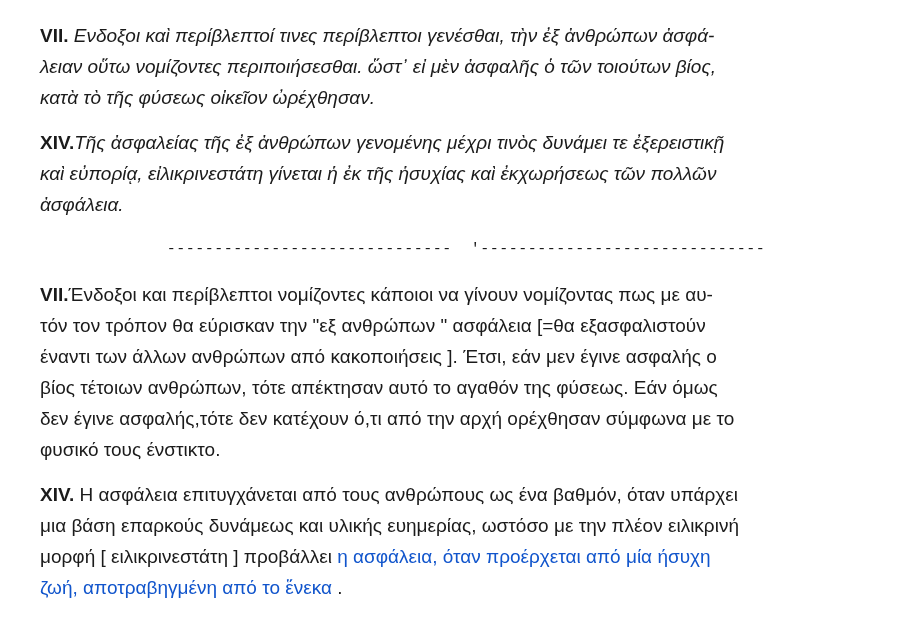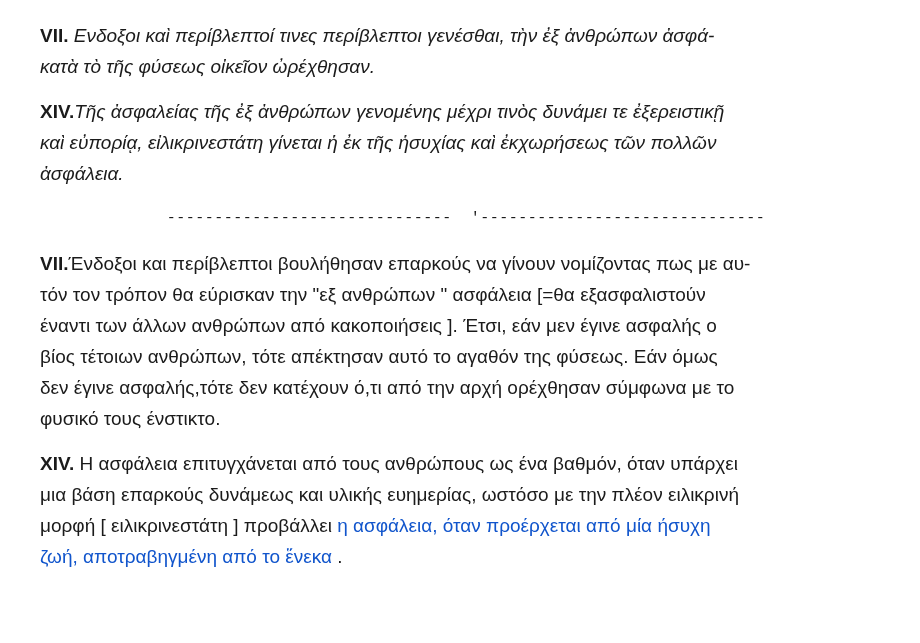--- a/index.html
+++ b/index.html
@@ -38,32 +38,33 @@
     font-size: 15px;
   }
 </style>
 </head>
 <body>
 
 <div class="page">
   <div id="paragraphs-root">
       <div class="paragraph">
         <div class="line"><span class="seg-bold">VII.</span><span class="seg-italic"> Ενδοξοι καὶ περίβλεπτοί τινες περίβλεπτοι γενέσθαι, τὴν ἐξ ἀνθρώπων ἀσφά-</span></div>
+        <div class="line"><span class="seg-italic">λειαν οὕτω νομίζοντες περιποιήσεσθαι. ὥστ᾽ εἰ μὲν ἀσφαλῆς ὁ τῶν τοιούτων βίος,</span></div>
         <div class="line"><span class="seg-italic">κατὰ τὸ τῆς φύσεως οἰκεῖον ὠρέχθησαν.</span></div>
       </div>
       <div class="paragraph">
         <div class="line"><span class="seg-bold">XIV.</span><span class="seg-italic">Τῆς ἀσφαλείας τῆς ἐξ ἀνθρώπων γενομένης μέχρι τινὸς δυνάμει τε ἐξερειστικῇ</span></div>
         <div class="line"><span class="seg-italic">καὶ εὐπορίᾳ, εἰλικρινεστάτη γίνεται ἡ ἐκ τῆς ἡσυχίας καὶ ἐκχωρήσεως τῶν πολλῶν</span></div>
         <div class="line"><span class="seg-italic">ἀσφάλεια.</span></div>
       </div>
       <div class="paragraph align-center separator">
         <div class="line"><span>------------------------------  '------------------------------</span></div>
       </div>
       <div class="paragraph">
-        <div class="line"><span class="seg-bold">VII.</span><span>Ένδοξοι και περίβλεπτοι βουλήθησαν επαρκούς να γίνουν νομίζοντας πως με αυ-</span></div>
+        <div class="line"><span class="seg-bold">VII.</span><span>Ένδοξοι και περίβλεπτοι νομίζοντες κάποιοι να γίνουν νομίζοντας πως με αυ-</span></div>
         <div class="line"><span>τόν τον τρόπον θα εύρισκαν την "εξ ανθρώπων " ασφάλεια [=θα εξασφαλιστούν</span></div>
         <div class="line"><span>έναντι των άλλων ανθρώπων από κακοποιήσεις ]. Έτσι, εάν μεν έγινε ασφαλής ο</span></div>
         <div class="line"><span>βίος τέτοιων ανθρώπων, τότε απέκτησαν αυτό το αγαθόν της φύσεως. Εάν όμως</span></div>
         <div class="line"><span>δεν έγινε ασφαλής,τότε δεν κατέχουν ό,τι από την αρχή ορέχθησαν σύμφωνα με το</span></div>
         <div class="line"><span>φυσικό τους ένστικτο.</span></div>
       </div>
       <div class="paragraph">
         <div class="line"><span class="seg-bold">XIV.</span><span> Η ασφάλεια επιτυγχάνεται από τους ανθρώπους ως ένα βαθμόν, όταν υπάρχει</span></div>
         <div class="line"><span>μια βάση επαρκούς δυνάμεως και υλικής ευημερίας, ωστόσο με την πλέον ειλικρινή</span></div>
         <div class="line"><span>μορφή [ ειλικρινεστάτη ] προβάλλει </span><span class="seg-bold seg-blue">η ασφάλεια, όταν προέρχεται από μία ήσυχη</span></div>

